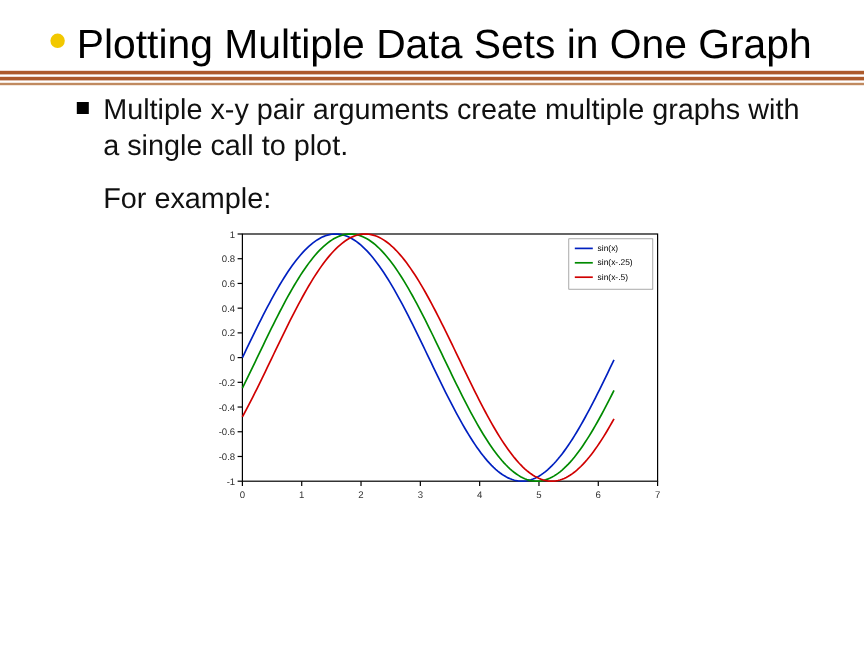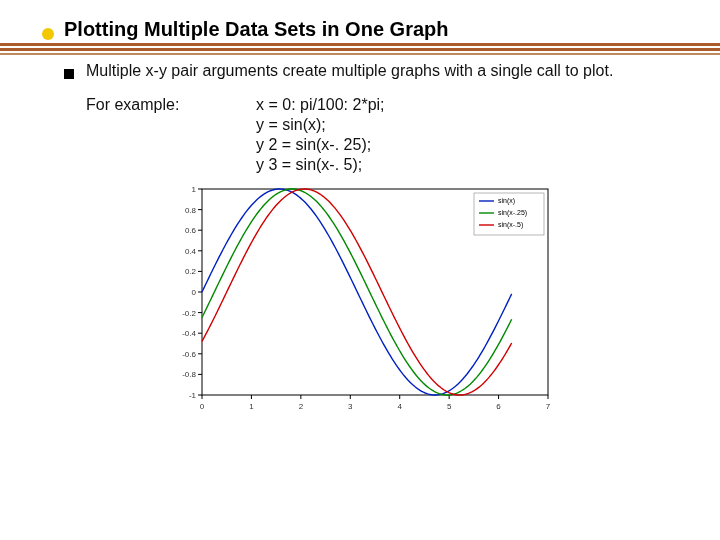--- a/index.html
+++ b/index.html
@@ -18,34 +18,34 @@
   }
   .title-bullet {
     width: 12px; height: 12px;
     background: #f2c800;
     border-radius: 50%;
     margin-top: 10px;
     margin-right: 10px;
     flex-shrink: 0;
   }
   .title-text {
-    font-size: 20px;
-    font-weight: bold;
+    font-size: 34px;
+    font-weight: normal;
     color: #000;
     line-height: 1.15;
   }
   .rule-stack {
     margin-top: 2px;
   }
   .rule-stack .r1 { height: 3px; background: #ad5a2b; margin-bottom: 2px; }
   .rule-stack .r2 { height: 3px; background: #ad5a2b; margin-bottom: 2px; }
   .rule-stack .r3 { height: 2px; background: #c08a60; margin-bottom: 0; }
   .body-block {
     padding: 6px 50px 0 86px;
-    font-size: 16px;
+    font-size: 24px;
     color: #111;
     line-height: 1.25;
   }
   .sub-row { display: flex; }
   .sq-bullet {
     width: 10px; height: 10px;
     background: #000;
     margin-top: 8px;
     margin-left: -22px;
     margin-right: 12px;
@@ -79,26 +79,20 @@
     <div class="r3"></div>
 </div>
 
 <div class="body-block">
   <div class="sub-row">
     <div class="sq-bullet"></div>
     <div>Multiple x-y pair arguments create multiple graphs with a single call to plot.</div>
   </div>
   <div class="example-row">
     <div class="example-label">For example:</div>
-    <div class="code-lines">
-      <div>x = 0: pi/100: 2*pi;</div>
-      <div>y = sin(x);</div>
-      <div>y 2 = sin(x-. 25);</div>
-      <div>y 3 = sin(x-. 5);</div>
-    </div>
   </div>
 </div>
 
 <div class="chart-wrap">
   <svg id="chart-svg" width="400" height="240" viewBox="0 0 400 240">
       <rect x="42" y="10" width="346" height="206" fill="#fff" stroke="#000" stroke-width="1"></rect>
       <line x1="42" y1="216" x2="38" y2="216" class="axis-line"></line>
       <text x="36" y="219" text-anchor="end" class="tick-label">-1</text>
       <line x1="42" y1="195.4" x2="38" y2="195.4" class="axis-line"></line>
       <text x="36" y="198.4" text-anchor="end" class="tick-label">-0.8</text>

